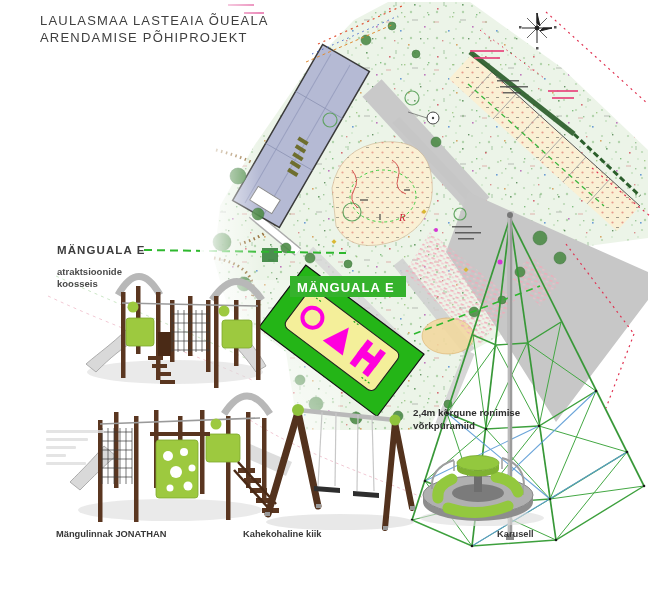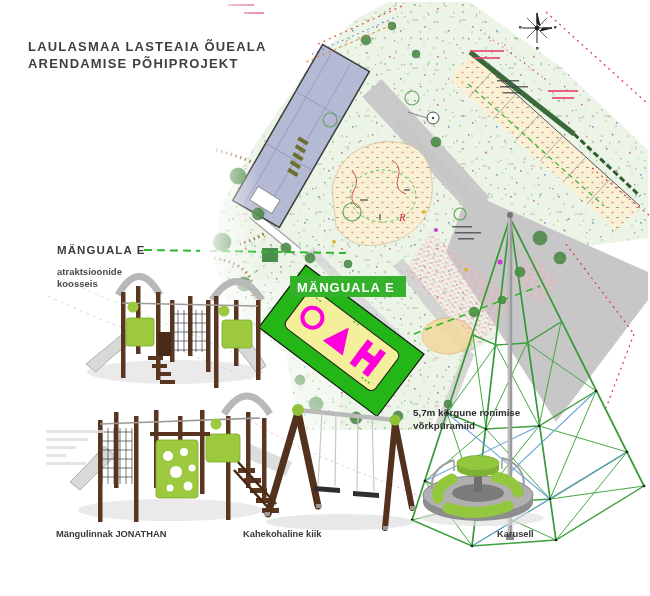--- a/index.html
+++ b/index.html
@@ -1,21 +1,21 @@
 <!DOCTYPE html>
 <html><head>
 <meta charset="utf-8">
 <style>
   html,body{margin:0;padding:0;background:#ffffff;}
   #canvas{position:relative;width:650px;height:596px;background:#fff;overflow:hidden;
           font-family:"Liberation Sans","DejaVu Sans",sans-serif;}
   svg.art{position:absolute;left:0;top:0;z-index:1;}
   .txt{position:absolute;z-index:3;white-space:pre-line;}
-  .title{left:28px;top:13px;font-size:13px;font-weight:bold;letter-spacing:1.2px;
-         color:#3f3f3f;line-height:16.5px;margin-top:26px;}
+  .title{left:40px;top:13px;font-size:13px;font-weight:normal;letter-spacing:1.2px;
+         color:#3f3f3f;line-height:16.5px;}
   .para{left:40px;width:310px;font-size:9px;color:#616161;line-height:12.4px;letter-spacing:.1px;}
   .p1{top:46px;} .p2{top:95px;} .p3{top:131px;}
   .areahead{left:57px;top:244px;font-size:11.5px;font-weight:bold;letter-spacing:1.1px;color:#3d3d3d;}
   .areasub{left:57px;top:258px;font-size:9.5px;font-weight:600;color:#4a4a4a;line-height:12px;margin-top:8px;}
   .pyranote{left:413px;top:407px;font-size:9.8px;font-weight:bold;color:#2e2e2e;line-height:12.5px;}
   .caption{top:529px;font-size:9.3px;font-weight:bold;color:#383838;}
   .cap1{left:56px;} .cap2{left:243px;} .cap3{left:497px;}
   .watermark{position:absolute;left:46px;top:430px;z-index:3;opacity:.8;}
   .watermark i{display:block;height:3px;background:#dedede;margin-bottom:5px;border-radius:1px;}
 </style>
@@ -464,21 +464,21 @@
   </g>
 </svg>
 
 <div class="txt title">LAULASMAA LASTEAIA ÕUEALA
 ARENDAMISE PÕHIPROJEKT</div>
 
 <div class="txt areahead">MÄNGUALA E</div>
 <div class="txt areasub">atraktsioonide
 koosseis</div>
 
-<div class="txt pyranote">5,7m kõrgune ronimise
+<div class="txt pyranote">2,4m kõrgune ronimise
 võrkpüramiid</div>
 
 <div class="txt caption cap1">Mängulinnak JONATHAN</div>
 <div class="txt caption cap2">Kahekohaline kiik</div>
 <div class="txt caption cap3">Karusell</div>
 
 <div class="watermark">
   <i style="width:58px"></i>
       <i style="width:42px"></i>
       <i style="width:30px"></i>

